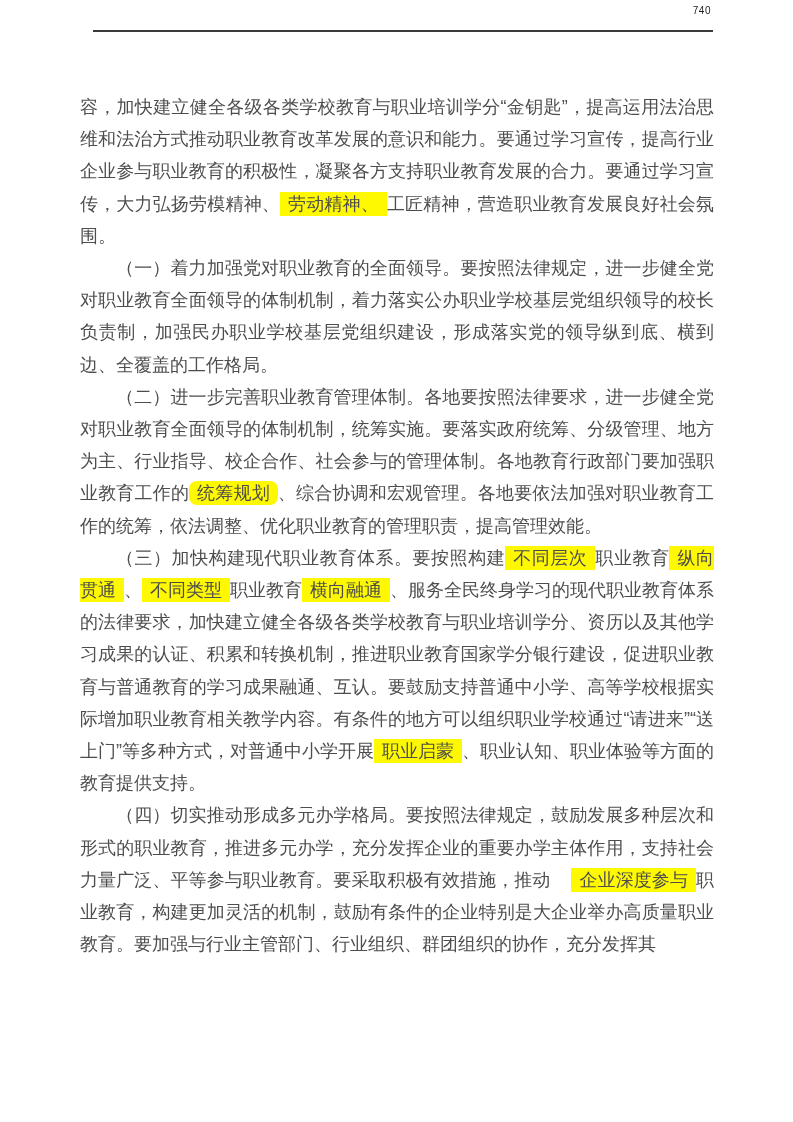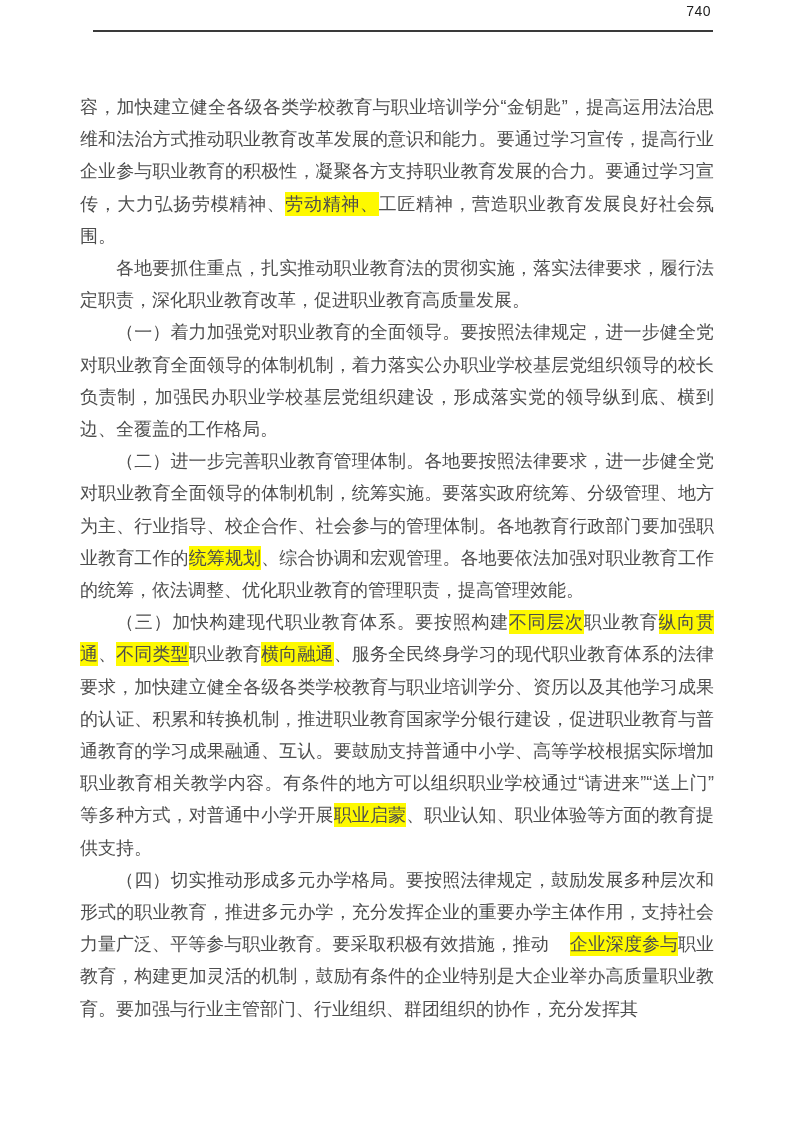--- a/index.html
+++ b/index.html
@@ -12,21 +12,21 @@
     width: 793px;
     height: 1122px;
     background: #ffffff;
     overflow: hidden;
     font-family: "Liberation Sans", "DejaVu Sans", sans-serif;
   }
   .page-number {
     position: absolute;
     top: 3px;
     right: 82px;
-    font-size: 14px;
+    font-size: 10px;
     line-height: 16px;
     color: #1c1c1c;
     letter-spacing: 0.5px;
   }
   .header-rule {
     position: absolute;
     top: 30px;
     left: 93px;
     width: 620px;
     height: 2px;
@@ -49,30 +49,29 @@
   }
   .para.indent {
     text-indent: 2em;
   }
   .para.heading {
     font-weight: bold;
     color: #404040;
     margin-top: 3px;
   }
   .hl {
-    padding: 2px 0;
+    padding: 2px 8px;
   }
 </style>
 </head>
 <body>
 
 <div class="page">
   <div class="page-number" style="color: rgb(28, 28, 28);">740</div>
   <div class="header-rule" style="background: rgb(58, 58, 58);"></div>
   <div class="document-body" style="color: rgb(77, 77, 77);">
       <p class="para"><span>容，加快建立健全各级各类学校教育与职业培训学分“金钥匙”，提高运用法治思维和法治方式推动职业教育改革发展的意识和能力。要通过学习宣传，提高行业企业参与职业教育的积极性，凝聚各方支持职业教育发展的合力。要通过学习宣传，大力弘扬劳模精神、</span><span class="hl" style="background-color: rgb(254, 249, 0);">劳动精神、</span><span>工匠精神，营造职业教育发展良好社会氛围。</span></p>
-      <p class="para indent"><span>各地要抓住重点，扎实推动职业教育法的贯彻实施，落实法律要求，履行法定职责，深化职业教育改革，促进职业教育高质量发展。</span></p>
       <p class="para indent"><span>（一）着力加强党对职业教育的全面领导。要按照法律规定，进一步健全党对职业教育全面领导的体制机制，着力落实公办职业学校基层党组织领导的校长负责制，加强民办职业学校基层党组织建设，形成落实党的领导纵到底、横到边、全覆盖的工作格局。</span></p>
-      <p class="para indent"><span>（二）进一步完善职业教育管理体制。各地要按照法律要求，进一步健全党对职业教育全面领导的体制机制，统筹实施。要落实政府统筹、分级管理、地方为主、行业指导、校企合作、社会参与的管理体制。各地教育行政部门要加强职业教育工作的</span><span class="hl" style="background-color: rgb(254, 249, 0);">统筹规划</span><span>、综合协调和宏观管理。各地要依法加强对职业教育工作的统筹，依法调整、优化职业教育的管理职责，提高管理效能。</span></p>
+      <p class="para indent"><span>（二）进一步完善职业教育管理体制。各地要按照法律要求，进一步健全党对职业教育全面领导的体制机制，统筹实施。要落实政府统筹、分级管理、地方为主、行业指导、校企合作、社会参与的管理体制。各地教育行政部门要加强职业教育工作的</span><span class="hl" style="background-color: rgb(254, 249, 0); border-radius: 8px;">统筹规划</span><span>、综合协调和宏观管理。各地要依法加强对职业教育工作的统筹，依法调整、优化职业教育的管理职责，提高管理效能。</span></p>
       <p class="para indent"><span>（三）加快构建现代职业教育体系。要按照构建</span><span class="hl" style="background-color: rgb(254, 249, 0);">不同层次</span><span>职业教育</span><span class="hl" style="background-color: rgb(254, 249, 0);">纵向贯通</span><span>、</span><span class="hl" style="background-color: rgb(254, 249, 0);">不同类型</span><span>职业教育</span><span class="hl" style="background-color: rgb(254, 249, 0);">横向融通</span><span>、服务全民终身学习的现代职业教育体系的法律要求，加快建立健全各级各类学校教育与职业培训学分、资历以及其他学习成果的认证、积累和转换机制，推进职业教育国家学分银行建设，促进职业教育与普通教育的学习成果融通、互认。要鼓励支持普通中小学、高等学校根据实际增加职业教育相关教学内容。有条件的地方可以组织职业学校通过“请进来”“送上门”等多种方式，对普通中小学开展</span><span class="hl" style="background-color: rgb(254, 249, 0);">职业启蒙</span><span>、职业认知、职业体验等方面的教育提供支持。</span></p>
       <p class="para indent"><span>（四）切实推动形成多元办学格局。要按照法律规定，鼓励发展多种层次和形式的职业教育，推进多元办学，充分发挥企业的重要办学主体作用，支持社会力量广泛、平等参与职业教育。要采取积极有效措施，推动</span><span class="hl" style="background-color: rgb(254, 249, 0); margin-left: 21px;">企业深度参与</span><span>职业教育，构建更加灵活的机制，鼓励有条件的企业特别是大企业举办高质量职业教育。要加强与行业主管部门、行业组织、群团组织的协作，充分发挥其</span></p>
     </div>
 </div>
 
 </body></html>

